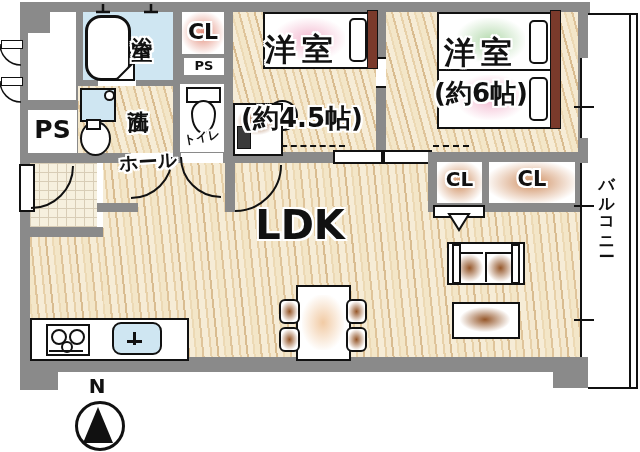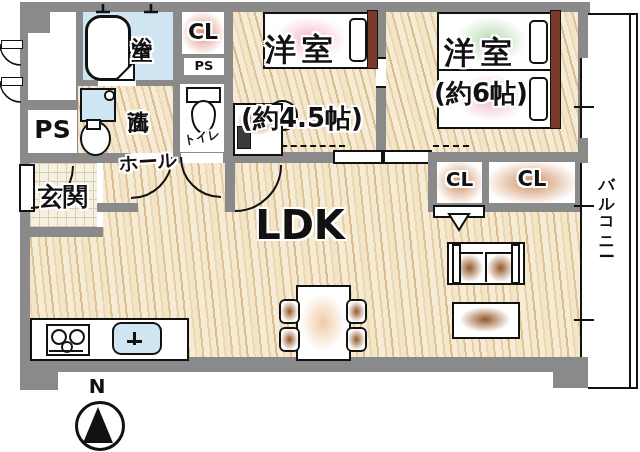--- a/index.html
+++ b/index.html
@@ -166,21 +166,20 @@
     <path d="M 96 12 h 14 M 103 4 v 8" stroke="#111" stroke-width="2.5" fill="none"></path>
     <path d="M 144 12 h 14 M 151 4 v 8" stroke="#111" stroke-width="2.5" fill="none"></path>
   </svg>
 
   <div class="abs lbl" style="left:28px;top:117px;width:49px;font-size:25px;">PS</div>
   <div class="abs lbl vert" style="left:131px;top:20px;font-size:21px;letter-spacing:3px;">浴室</div>
   <div class="abs lbl" style="left:182px;top:20px;width:42px;font-size:22px;">CL</div>
   <div class="abs lbl" style="left:184px;top:59px;width:40px;font-size:13px;">PS</div>
   <div class="abs lbl vert" style="left:127px;top:94px;font-size:21px;letter-spacing:3px;">洗面</div>
   <div class="abs lbl" style="left:179px;top:131px;width:46px;font-size:12px;transform:rotate(-10deg);">トイレ</div>
-  <div class="abs lbl" style="left:28px;top:184px;width:70px;font-size:25px;">玄関</div>
   <div class="abs lbl" style="left:102px;top:152px;width:92px;font-size:19px;transform:rotate(-4deg);">ホール</div>
   <div class="abs lbl" style="left:228px;top:33px;width:148px;font-size:31px;letter-spacing:6px;">洋室</div>
   <div class="abs lbl" style="left:222px;top:77px;width:160px;font-size:26px;margin-top:28px;">(約4.5帖)</div>
   <div class="abs lbl" style="left:396px;top:36px;width:170px;font-size:31px;letter-spacing:6px;">洋室</div>
   <div class="abs lbl" style="left:396px;top:80px;width:170px;font-size:26px;">(約6帖)</div>
   <div class="abs lbl" style="left:180px;top:204px;width:240px;font-size:40px;text-align:center;">LDK</div>
   <div class="abs lbl" style="left:437px;top:169px;width:45px;font-size:20px;">CL</div>
   <div class="abs lbl" style="left:489px;top:168px;width:86px;font-size:21px;">CL</div>
   <div class="abs lbl vert" style="left:598px;top:166px;font-size:16px;letter-spacing:2px;">バルコニー</div>
 

